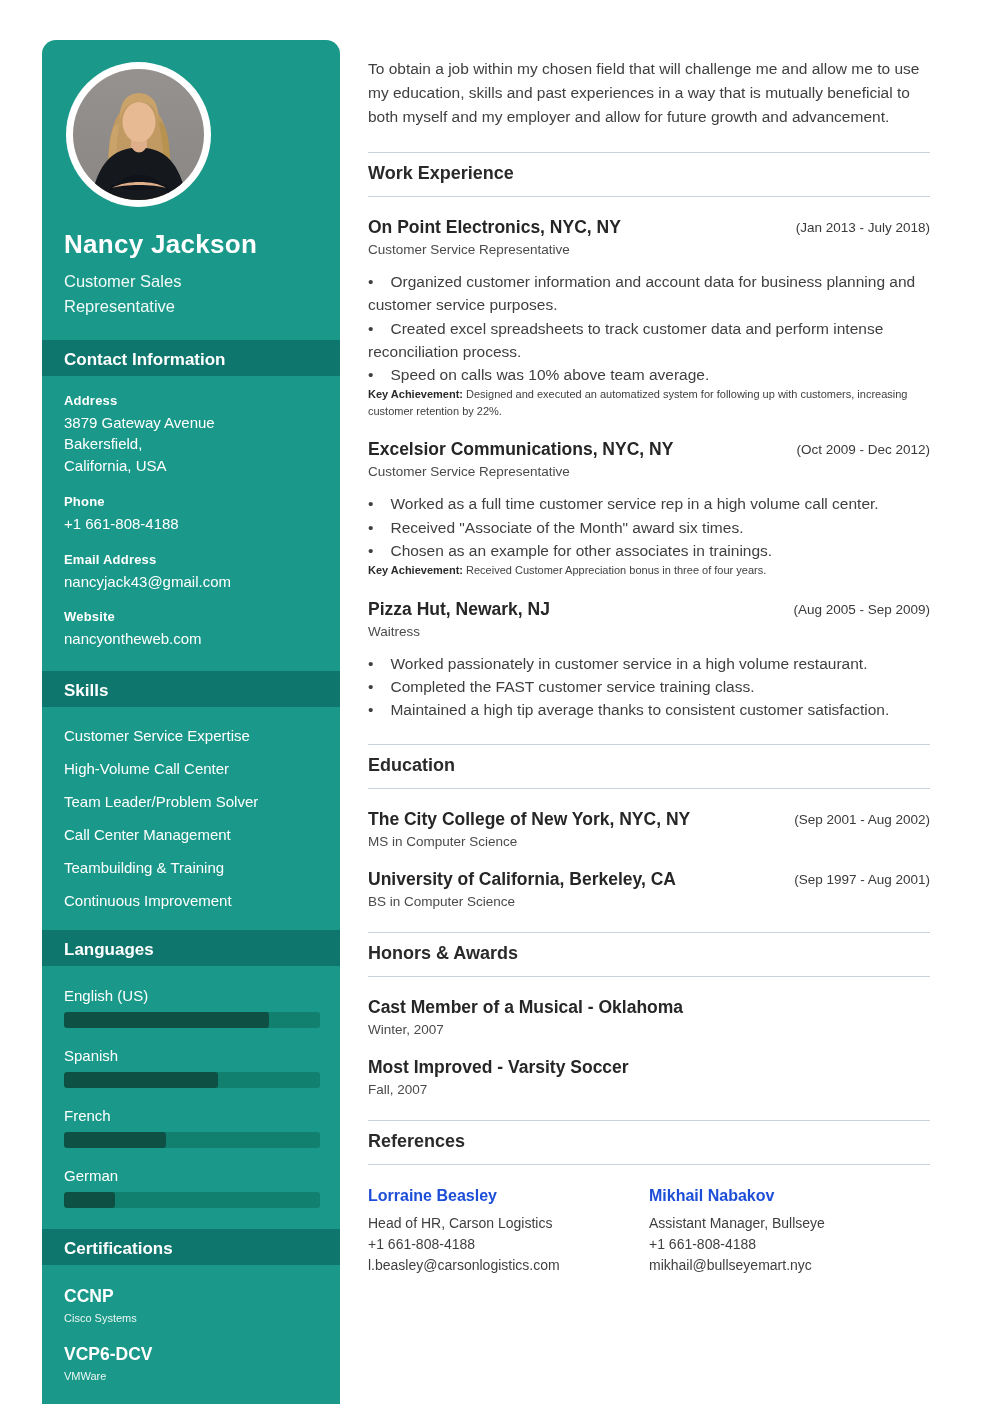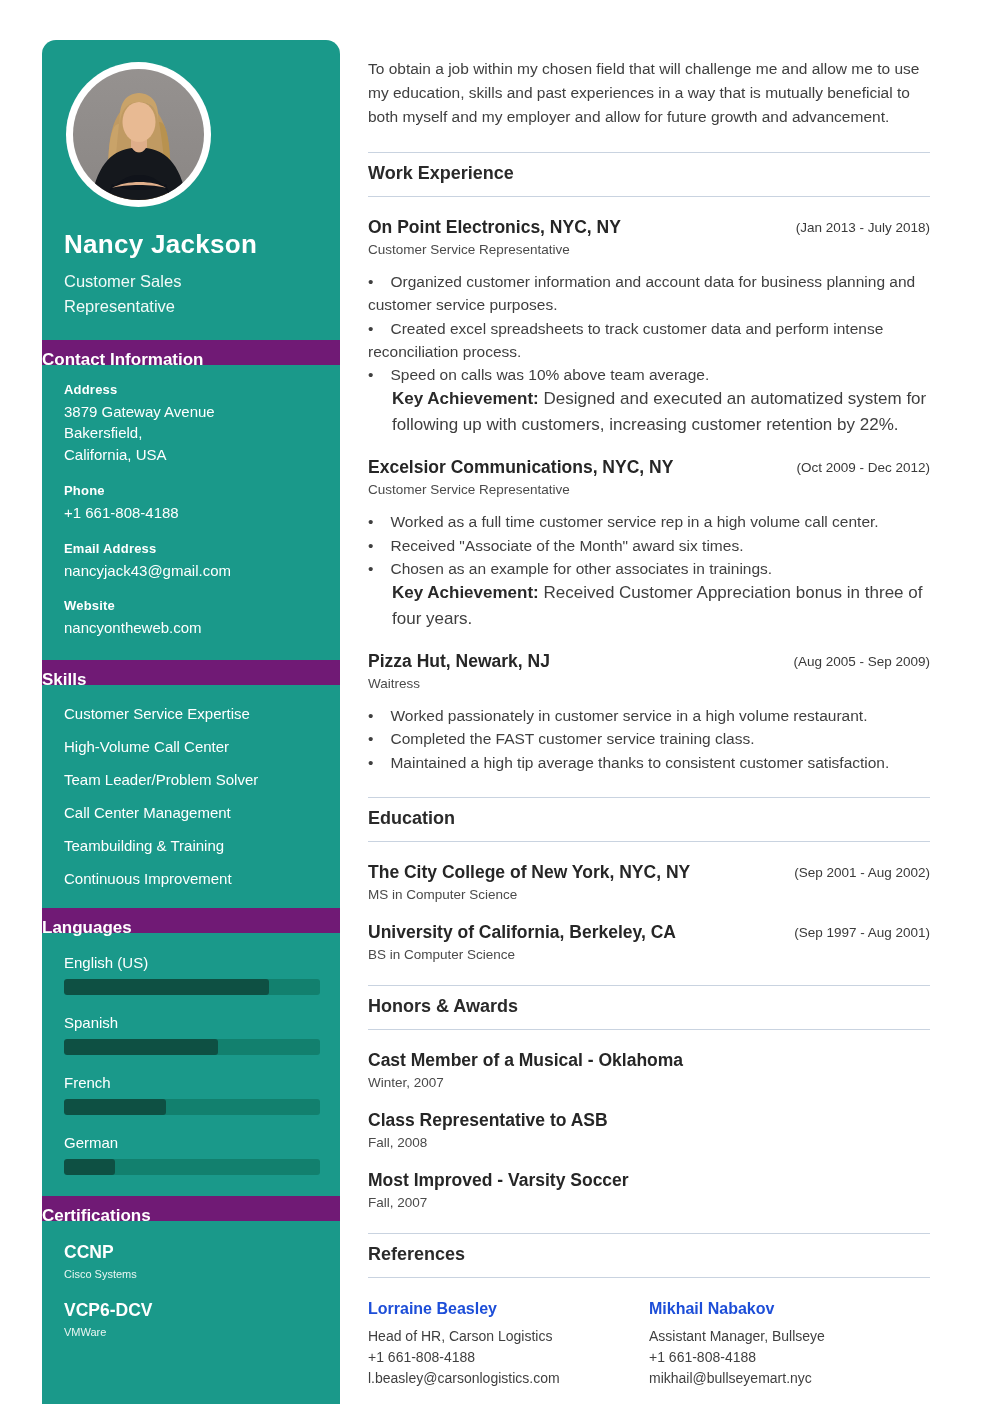--- a/index.html
+++ b/index.html
@@ -27,22 +27,23 @@
     font-size:26px; font-weight:bold; letter-spacing:0.3px;
     color:#ffffff;
   }
   .person-title {
     margin:9px 22px 0 22px;
     font-size:16.5px; line-height:1.5; max-width:165px;
     color:#f2faf8;
   }
   .band {
     margin-top:21px;
-    height:25px; line-height:40px;
-    background:#701a75;
+    height:36px; line-height:40px;
+    background:#0f766e;
+    padding-left:22px;
     font-size:17px; font-weight:bold;
   }
   .side-pad { padding:0 20px 0 22px; }
   .contact-field { margin-top:17px; }
   .contact-label { font-size:13px; font-weight:bold; letter-spacing:0.2px; }
   .contact-value { margin-top:4px; font-size:15px; line-height:1.45; white-space:pre-line; }
   .skills-list { margin-top:20px; }
   .skill-item { font-size:15px; margin-bottom:16px; }
   .lang-group { margin-top:19px; }
   .lang-group:first-of-type { margin-top:21px; }
@@ -74,21 +75,21 @@
     font-size:18px; font-weight:bold; color:#2a2a2a;
   }
   .entry { margin-top:20px; }
   .entry-head { display:flex; justify-content:space-between; align-items:flex-start;gap:48px; }
   .entry-title { font-size:17.5px; font-weight:bold; color:#262626; }
   .entry-date { font-size:13.5px; color:#3a3a3a; white-space:nowrap; padding-top:3px; }
   .entry-sub { margin-top:4px; font-size:13.5px; color:#4a4a4a; }
   .bullets { margin-top:13px; }
   .bullet { font-size:15.5px; line-height:1.5; color:#3f3f3f; }
   .bullet::before { content:"•"; margin-right:17px; }
-  .key-line { font-size:17px; line-height:1.5; color:#3f3f3f;margin-left:24px; }
+  .key-line { font-size:11px; line-height:1.5; color:#3f3f3f; }
   .key-label { font-weight:bold; color:#2a2a2a; }
   .refs-row { display:flex; margin-top:22px; }
   .ref-col { width:295px; }
   .ref-name { font-size:16px; font-weight:bold; color:#1d4ed8; margin-bottom:8px; }
   .ref-line { font-size:14px; line-height:1.5; color:#3f3f3f; }
 </style>
 </head>
 <body>
 
 <aside class="sidebar">
@@ -274,24 +275,20 @@
     <div class="entry-sub">BS in Computer Science</div>
   </div>
 
   <div class="section-header">Honors &amp; Awards</div>
 
   <div class="entry">
     <div class="entry-title">Cast Member of a Musical - Oklahoma</div>
     <div class="entry-sub">Winter, 2007</div>
   </div>
   <div class="entry">
-    <div class="entry-title">Class Representative to ASB</div>
-    <div class="entry-sub">Fall, 2008</div>
-  </div>
-  <div class="entry">
     <div class="entry-title">Most Improved - Varsity Soccer</div>
     <div class="entry-sub">Fall, 2007</div>
   </div>
 
   <div class="section-header">References</div>
 
   <div class="refs-row">
     <div class="ref-col">
       <div class="ref-name">Lorraine Beasley</div>
       <div class="ref-line">Head of HR, Carson Logistics</div>

